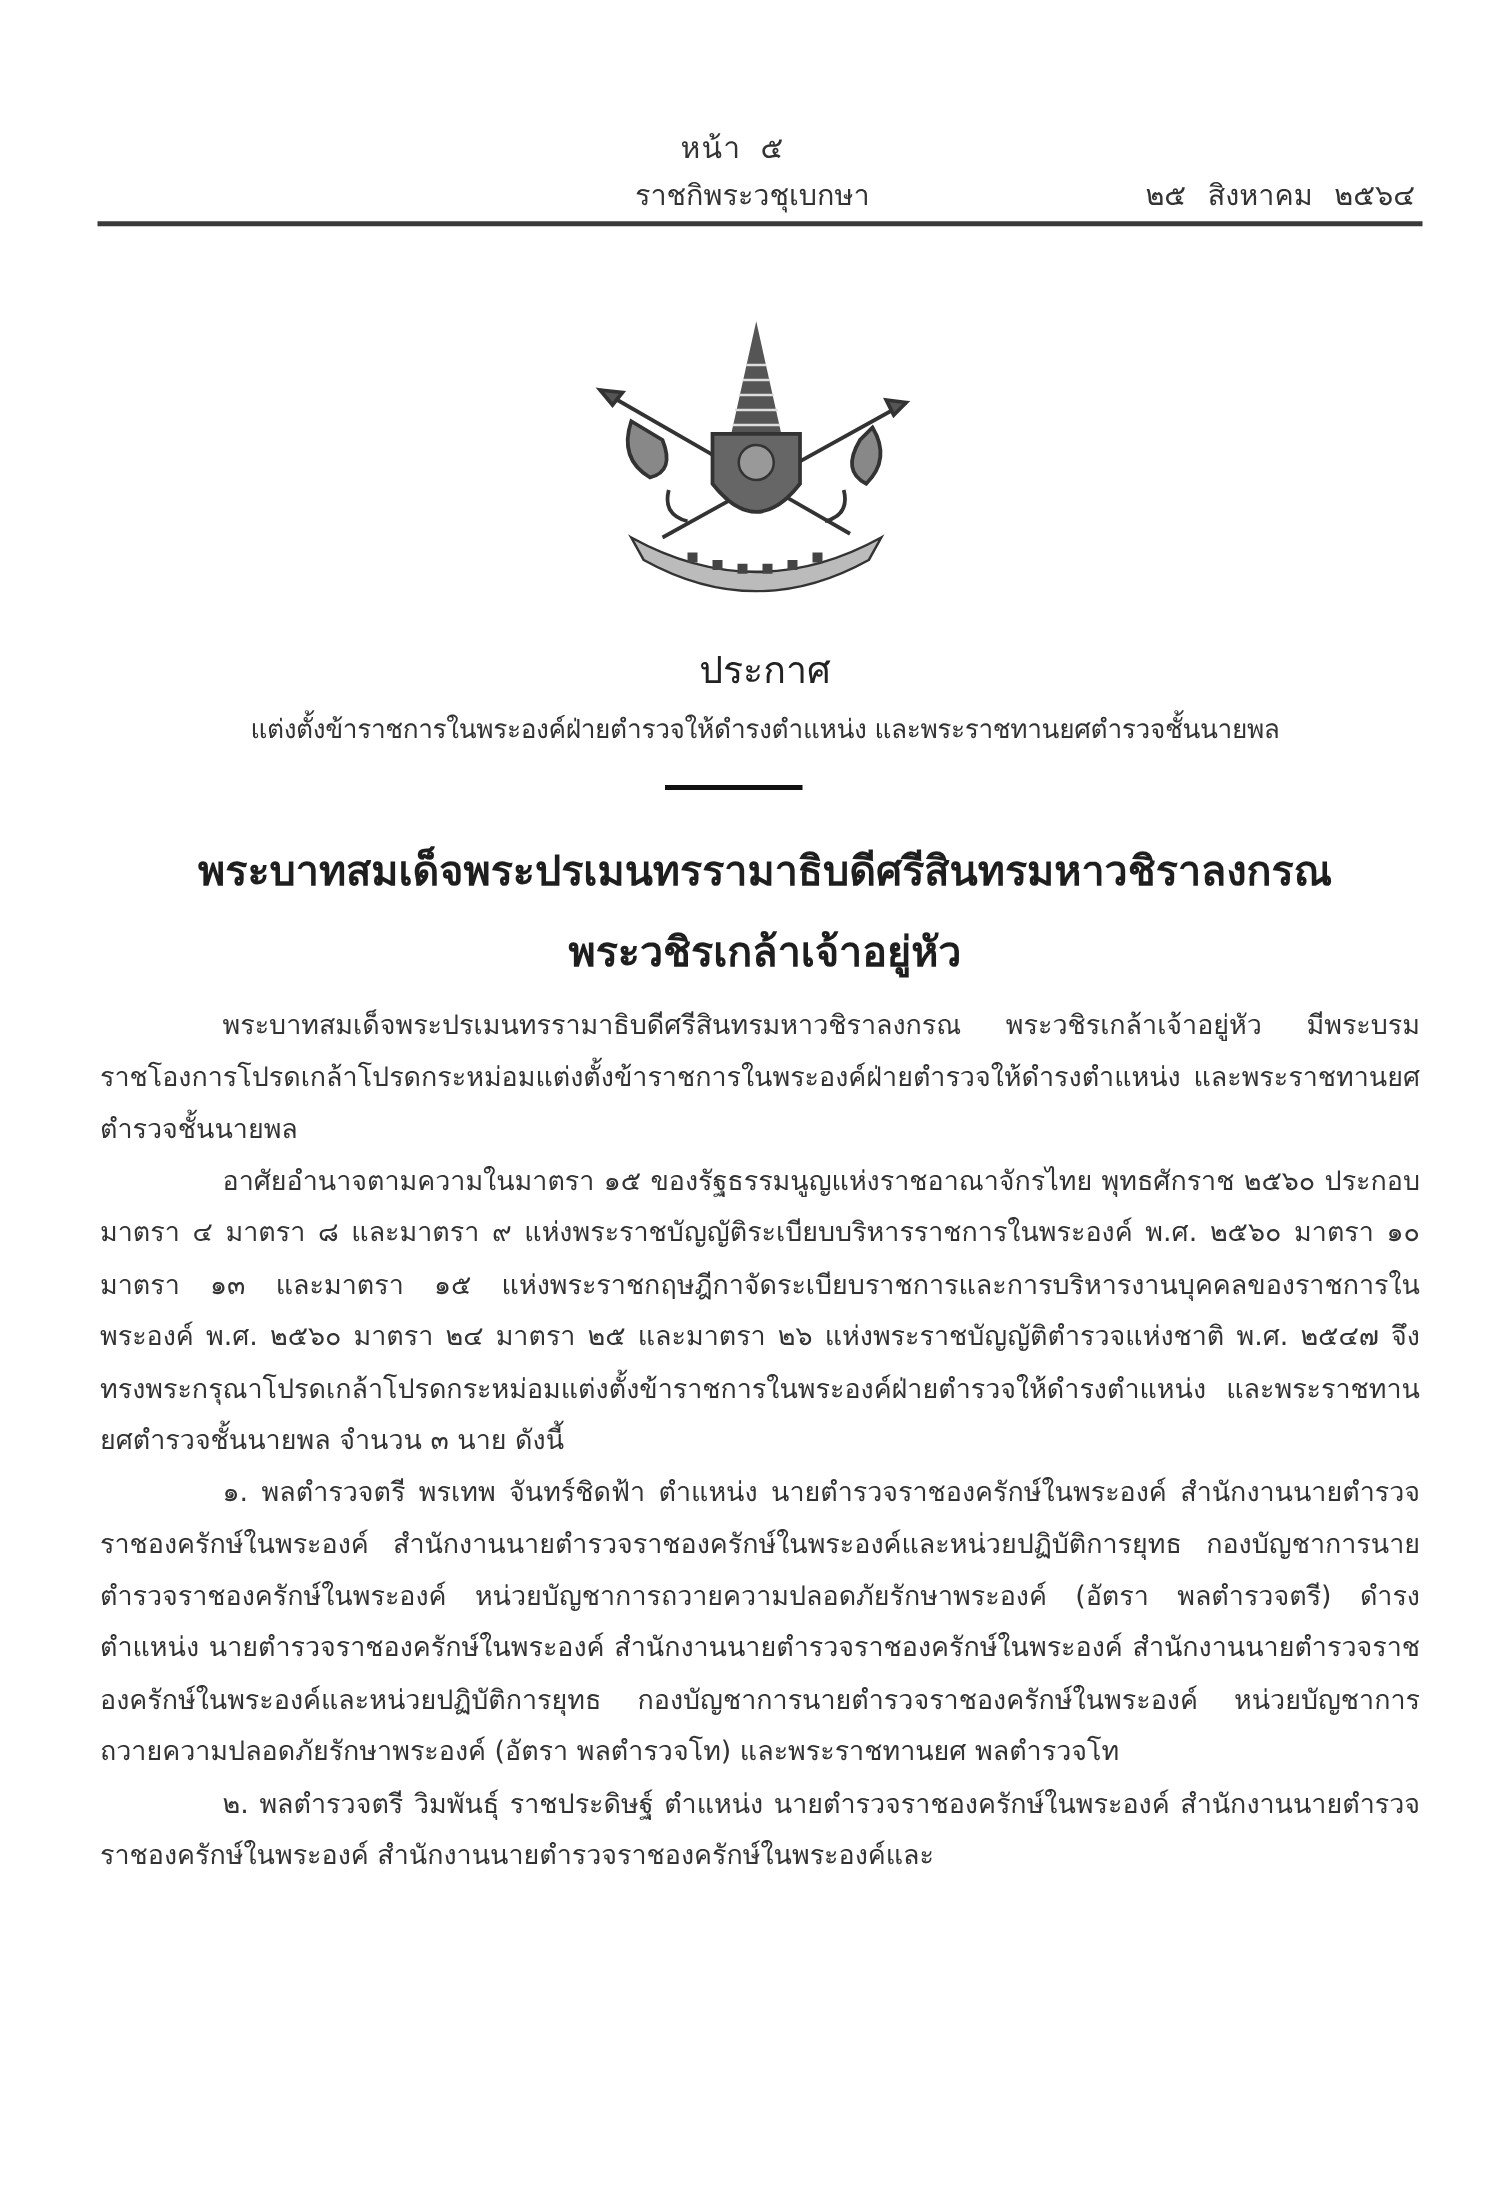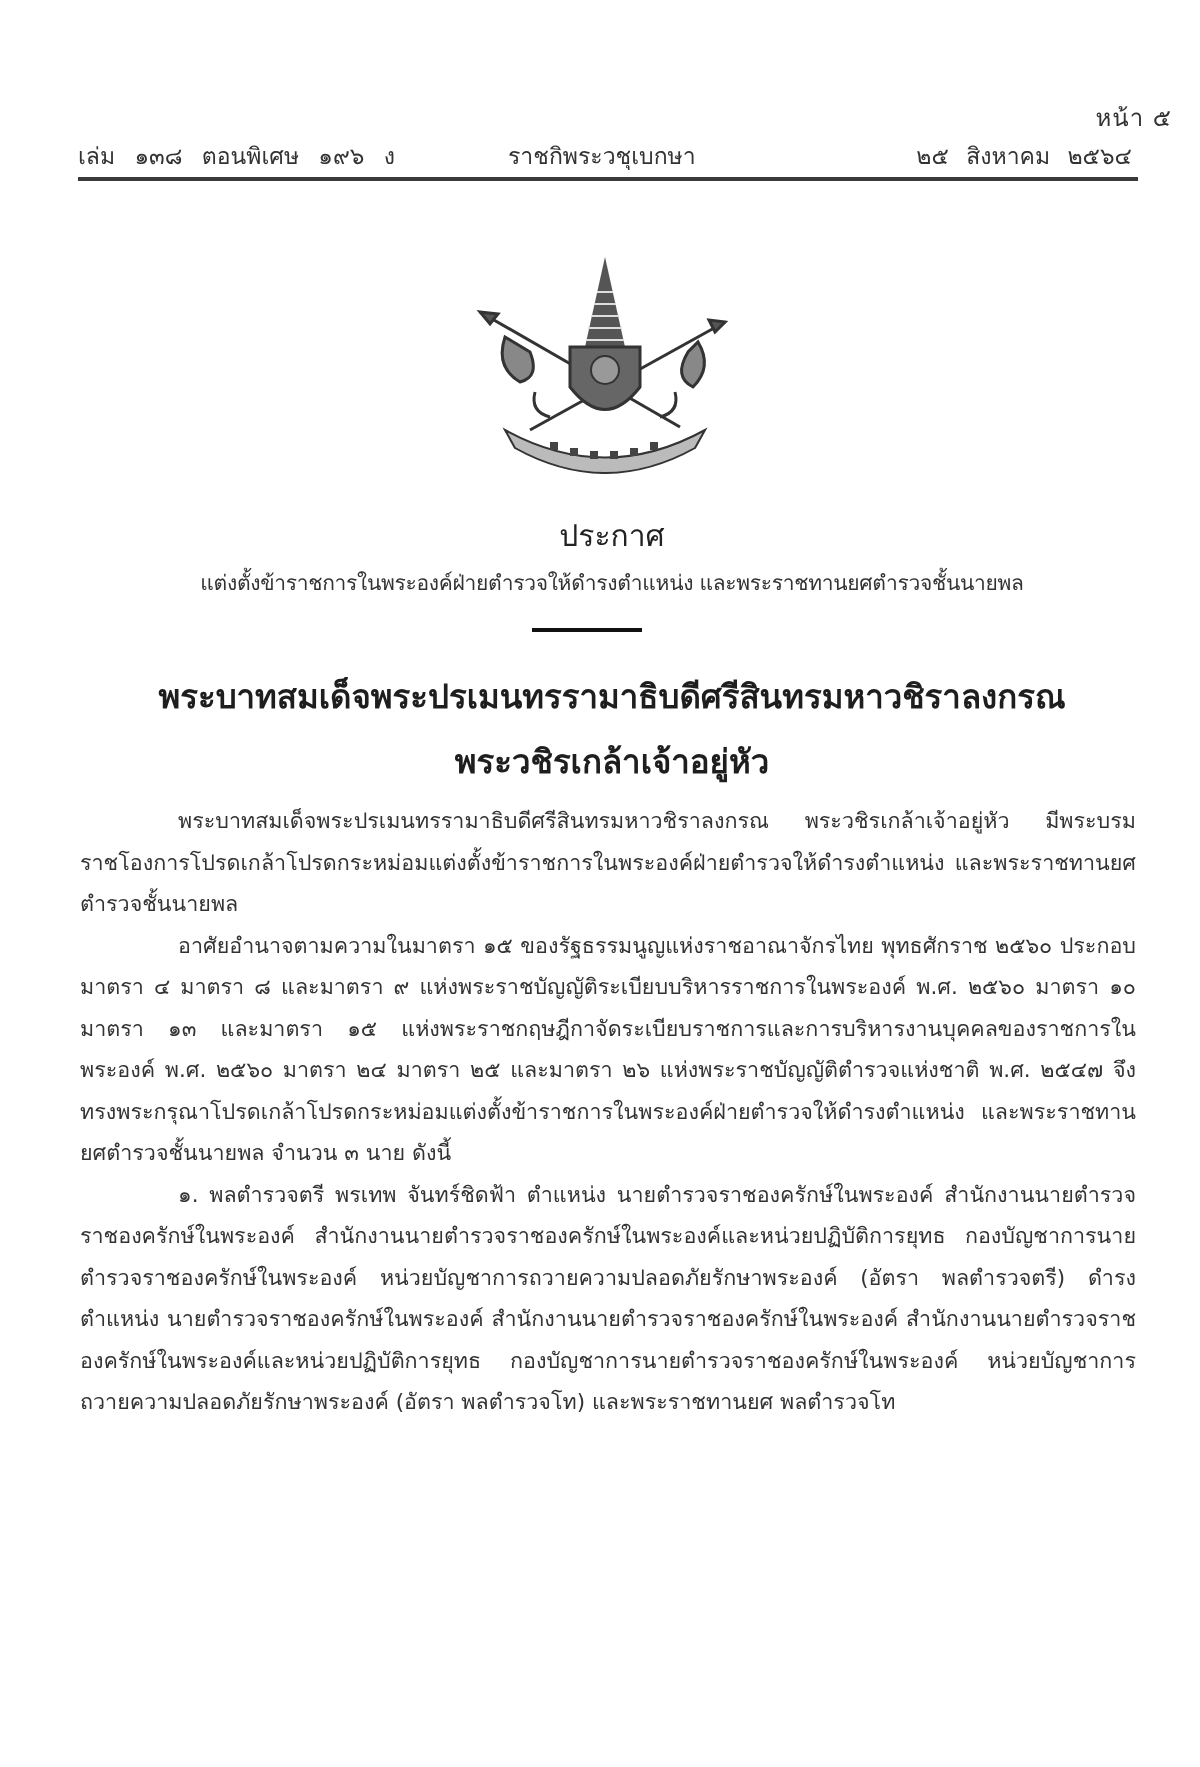--- a/index.html
+++ b/index.html
@@ -1,19 +1,19 @@
 <!DOCTYPE html>
 <html><head>
 <meta charset="utf-8">
 <style>
   html, body { margin:0; padding:0; background:#ffffff; }
   body { width:1200px; height:1767px; position:relative; overflow:hidden;
          font-family:"DejaVu Sans", "Liberation Sans", sans-serif; color:#2b2b2b; }
-  .page-num { position:absolute; top:98px; left:0; width:1172px; text-align:right;
-              font-size:24px; letter-spacing:1px; color:#333; }
+  .page-num { position:absolute; top:98px; left:0; width:1172px; text-align:center;
+              font-size:24px; letter-spacing:1px; color:#333;font-family:Liberation Mono, monospace; }
   .hdr { position:absolute; top:138px; left:78px; width:1060px; height:34px; font-size:23px; color:#333; }
   .hdr .left { position:absolute; left:0; top:0; word-spacing:12px; }
   .hdr .mid { position:absolute; left:430px; top:0; }
   .hdr .right { position:absolute; right:6px; top:0; word-spacing:10px; }
   .rule { position:absolute; top:177px; left:78px; width:1060px; height:4px; background:#3a3a3a; }
   .emblem { position:absolute; left:470px; top:252px; width:270px; height:222px; }
   .title { position:absolute; top:512px; left:0; width:1224px; text-align:center; font-size:30px; color:#222; }
   .subtitle { position:absolute; top:566px; left:0; width:1224px; text-align:center; font-size:21px; color:#333; letter-spacing:-0.3px; }
   .divider { position:absolute; top:628px; left:532px; width:110px; height:4px; background:#111; }
   .king { position:absolute; left:0; width:1224px; text-align:center; font-size:33px; font-weight:bold; color:#1e1e1e; }
@@ -21,21 +21,20 @@
   .body { position:absolute; top:800px; left:80px; width:1056px; font-size:21.5px; line-height:41.5px; color:#333; }
   .body p { margin:0; text-align:justify; text-align-last:left; }
   .body .ind { text-indent:98px; }
 </style>
 </head>
 <body>
 
 <div class="page-num">หน้า ๕</div>
 
 <div class="hdr">
-  <span class="left">เล่ม ๑๓๘ ตอนพิเศษ ๑๙๖ ง</span>
   <span class="mid">ราชกิพระวชุเบกษา</span>
   <span class="right">๒๕ สิงหาคม ๒๕๖๔</span>
 </div>
 <div class="rule"></div>
 
 <svg class="emblem" viewBox="0 0 270 222" xmlns="http://www.w3.org/2000/svg">
   <g fill="none" stroke="#333" stroke-width="3">
 
     <line x1="10" y1="60" x2="210" y2="175"></line>
     <line x1="255" y1="70" x2="60" y2="178"></line>
@@ -75,13 +74,14 @@
 <div class="subtitle">แต่งตั้งข้าราชการในพระองค์ฝ่ายตำรวจให้ดำรงตำแหน่ง และพระราชทานยศตำรวจชั้นนายพล</div>
 <div class="divider"></div>
 
 <div class="king l1">พระบาทสมเด็จพระปรเมนทรรามาธิบดีศรีสินทรมหาวชิราลงกรณ</div>
 <div class="king l2">พระวชิรเกล้าเจ้าอยู่หัว</div>
 
 <div class="body">
   <p class="ind">พระบาทสมเด็จพระปรเมนทรรามาธิบดีศรีสินทรมหาวชิราลงกรณ พระวชิรเกล้าเจ้าอยู่หัว มีพระบรมราชโองการโปรดเกล้าโปรดกระหม่อมแต่งตั้งข้าราชการในพระองค์ฝ่ายตำรวจให้ดำรงตำแหน่ง และพระราชทานยศตำรวจชั้นนายพล</p>
   <p class="ind">อาศัยอำนาจตามความในมาตรา ๑๕ ของรัฐธรรมนูญแห่งราชอาณาจักรไทย พุทธศักราช ๒๕๖๐ ประกอบมาตรา ๔ มาตรา ๘ และมาตรา ๙ แห่งพระราชบัญญัติระเบียบบริหารราชการในพระองค์ พ.ศ. ๒๕๖๐ มาตรา ๑๐ มาตรา ๑๓ และมาตรา ๑๕ แห่งพระราชกฤษฎีกาจัดระเบียบราชการและการบริหารงานบุคคลของราชการในพระองค์ พ.ศ. ๒๕๖๐ มาตรา ๒๔ มาตรา ๒๕ และมาตรา ๒๖ แห่งพระราชบัญญัติตำรวจแห่งชาติ พ.ศ. ๒๕๔๗ จึงทรงพระกรุณาโปรดเกล้าโปรดกระหม่อมแต่งตั้งข้าราชการในพระองค์ฝ่ายตำรวจให้ดำรงตำแหน่ง และพระราชทานยศตำรวจชั้นนายพล จำนวน ๓ นาย ดังนี้</p>
   <p class="ind">๑. พลตำรวจตรี พรเทพ จันทร์ชิดฟ้า ตำแหน่ง นายตำรวจราชองครักษ์ในพระองค์ สำนักงานนายตำรวจราชองครักษ์ในพระองค์ สำนักงานนายตำรวจราชองครักษ์ในพระองค์และหน่วยปฏิบัติการยุทธ กองบัญชาการนายตำรวจราชองครักษ์ในพระองค์ หน่วยบัญชาการถวายความปลอดภัยรักษาพระองค์ (อัตรา พลตำรวจตรี) ดำรงตำแหน่ง นายตำรวจราชองครักษ์ในพระองค์ สำนักงานนายตำรวจราชองครักษ์ในพระองค์ สำนักงานนายตำรวจราชองครักษ์ในพระองค์และหน่วยปฏิบัติการยุทธ กองบัญชาการนายตำรวจราชองครักษ์ในพระองค์ หน่วยบัญชาการถวายความปลอดภัยรักษาพระองค์ (อัตรา พลตำรวจโท) และพระราชทานยศ พลตำรวจโท</p>
+  <p class="ind">๒. พลตำรวจตรี วิมพันธุ์ ราชประดิษฐ์ ตำแหน่ง นายตำรวจราชองครักษ์ในพระองค์ สำนักงานนายตำรวจราชองครักษ์ในพระองค์ สำนักงานนายตำรวจราชองครักษ์ในพระองค์และ</p>
 </div>
 
 </body></html>

